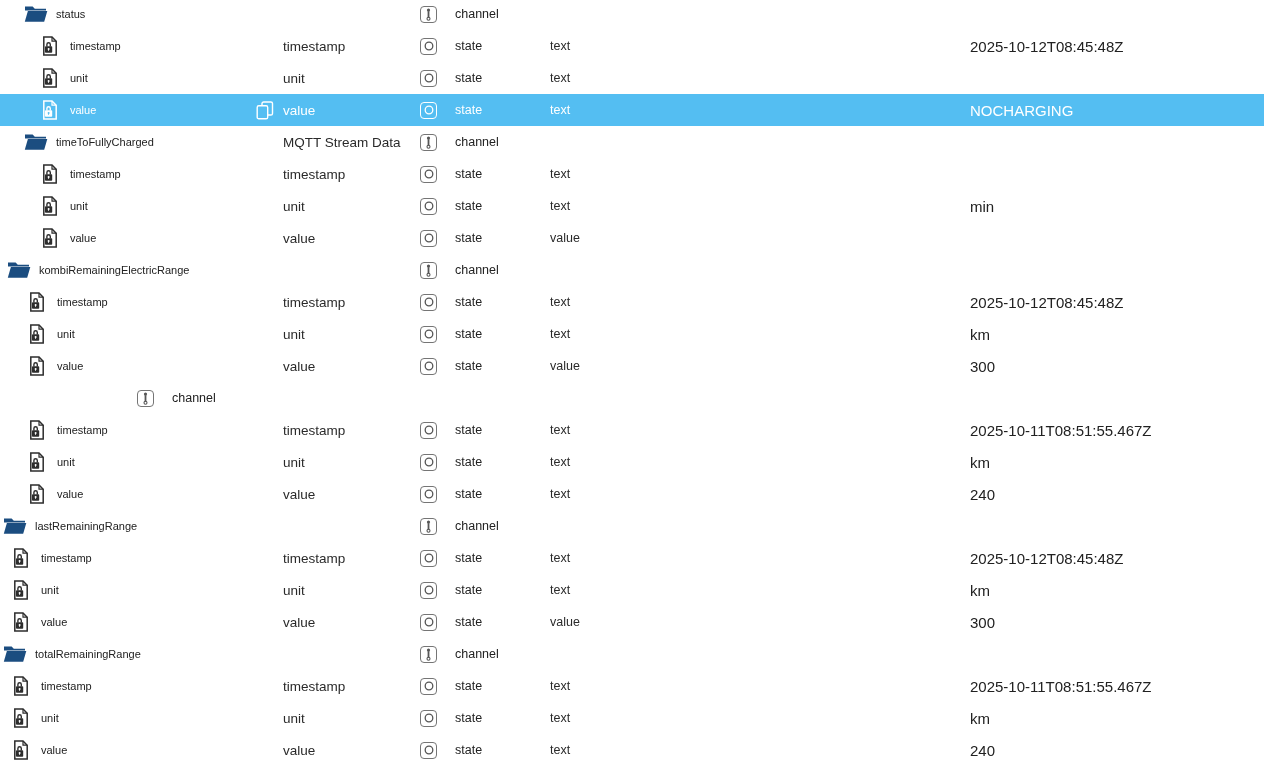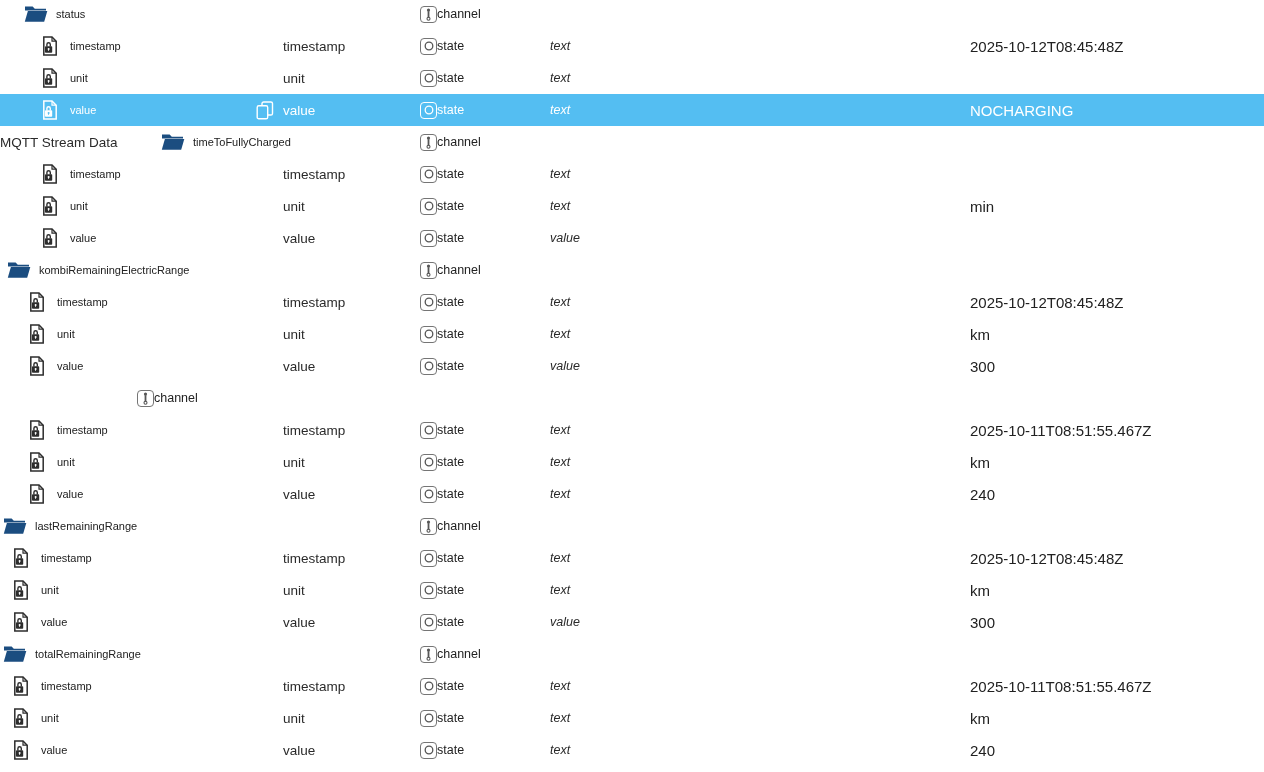--- a/index.html
+++ b/index.html
@@ -17,21 +17,21 @@
     background:var(--bg);
     overflow:hidden;
     cursor:default;
   }
   .row.selected{--bg:#54BEF2;}
   .row.selected, .row.selected *{color:#fff !important;}
   .cell{display:flex;align-items:center;height:100%;box-sizing:border-box;flex-shrink:0;}
   .name-cell{width:283px;}
   .label-cell{width:137px;font-size:13.5px;color:#2a2a2a;}
   .kind-cell{width:130px;}
-  .type-cell{width:420px;font-size:12.5px;color:#2a2a2a;font-style:italic;}
+  .type-cell{width:420px;font-size:12.5px;color:#2a2a2a;}
   .value-cell{flex:1 1 auto;font-size:15px;color:#212121;text-align:right;}
   
   .folder.lvl2 .name-cell{padding-left:24px;}
   .item.lvl2   .name-cell{padding-left:42px;}
   .folder.lvl1 .name-cell{padding-left:7px;}
   .item.lvl1   .name-cell{padding-left:29px;}
   .folder.lvl0 .name-cell{padding-left:8px;}
   .folder.lvl0 .node-icon{margin-left:-5px;}
   .item.lvl0   .name-cell{padding-left:13px;}
   .node-icon{display:inline-flex;align-items:center;flex-shrink:0;}
@@ -40,21 +40,21 @@
   .row.selected .node-icon{color:#fff;}
   .name-text{font-size:11px;color:#212121;white-space:nowrap;}
   .copy-wrap{margin-left:auto;margin-right:9px;display:inline-flex;align-items:center;color:#2d2d2d;}
   .kind-box{
     width:17px;height:17px;box-sizing:border-box;
     border:1px solid #757575;border-radius:4px;
     display:inline-flex;align-items:center;justify-content:center;
     color:#555;flex-shrink:0;
   }
   .row.selected .kind-box{border-color:#fff;}
-  .kind-text{font-size:12.5px;color:#222;margin-left:0;white-space:nowrap;}
+  .kind-text{font-size:12.5px;color:#222;margin-left:18px;white-space:nowrap;}
 </style>
 </head>
 <body>
 
 <div id="tree">
   <div class="row folder lvl2">
     <div class="cell name-cell">
       <span class="node-icon">
           <svg width="24" height="20" viewBox="0 0 24 20">
             <path d="M1 2.5 L8.6 2.5 L10.8 4.8 L22 4.8 L22 6.6 L1 6.6 Z" fill="currentColor"></path>
@@ -162,31 +162,31 @@
             <circle cx="6" cy="6" r="3.8" fill="none" stroke="currentColor" stroke-width="1.3"></circle>
           </svg>
         </span>
       <span class="kind-text">state</span>
     </div>
     <div class="cell type-cell">text</div>
     <div class="cell value-cell">NOCHARGING</div>
   </div>
 
   <div class="row folder lvl2">
-    <div class="cell label-cell">MQTT Stream Data</div>
     <div class="cell name-cell">
       <span class="node-icon">
           <svg width="24" height="20" viewBox="0 0 24 20">
             <path d="M1 2.5 L8.6 2.5 L10.8 4.8 L22 4.8 L22 6.6 L1 6.6 Z" fill="currentColor"></path>
             <path d="M0.8 17.8 L3.9 7.1 L23.3 7.1 L20.2 17.8 Z" fill="currentColor"></path>
           </svg>
         </span>
       <span class="name-text">timeToFullyCharged</span>
 
     </div>
+    <div class="cell label-cell">MQTT Stream Data</div>
     <div class="cell kind-cell">
       <span class="kind-box">
           <svg width="11" height="13" viewBox="0 0 11 13">
             <circle cx="5.5" cy="2.1" r="1.6" fill="currentColor"></circle>
             <line x1="5.5" y1="3.2" x2="5.5" y2="9.6" stroke="currentColor" stroke-width="1.8"></line>
             <circle cx="5.5" cy="10.7" r="1.5" fill="none" stroke="currentColor" stroke-width="1.1"></circle>
           </svg>
         </span>
       <span class="kind-text">channel</span>
     </div>

